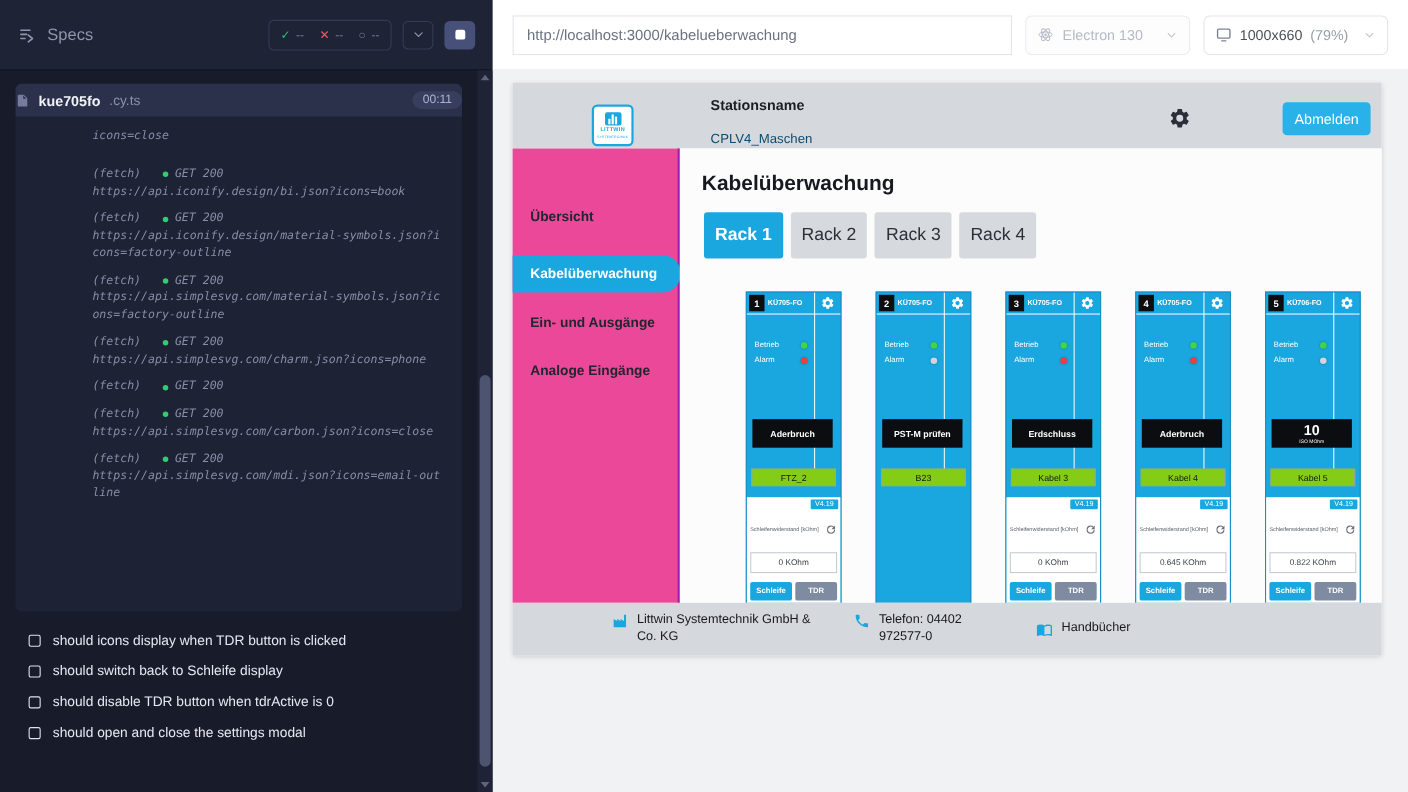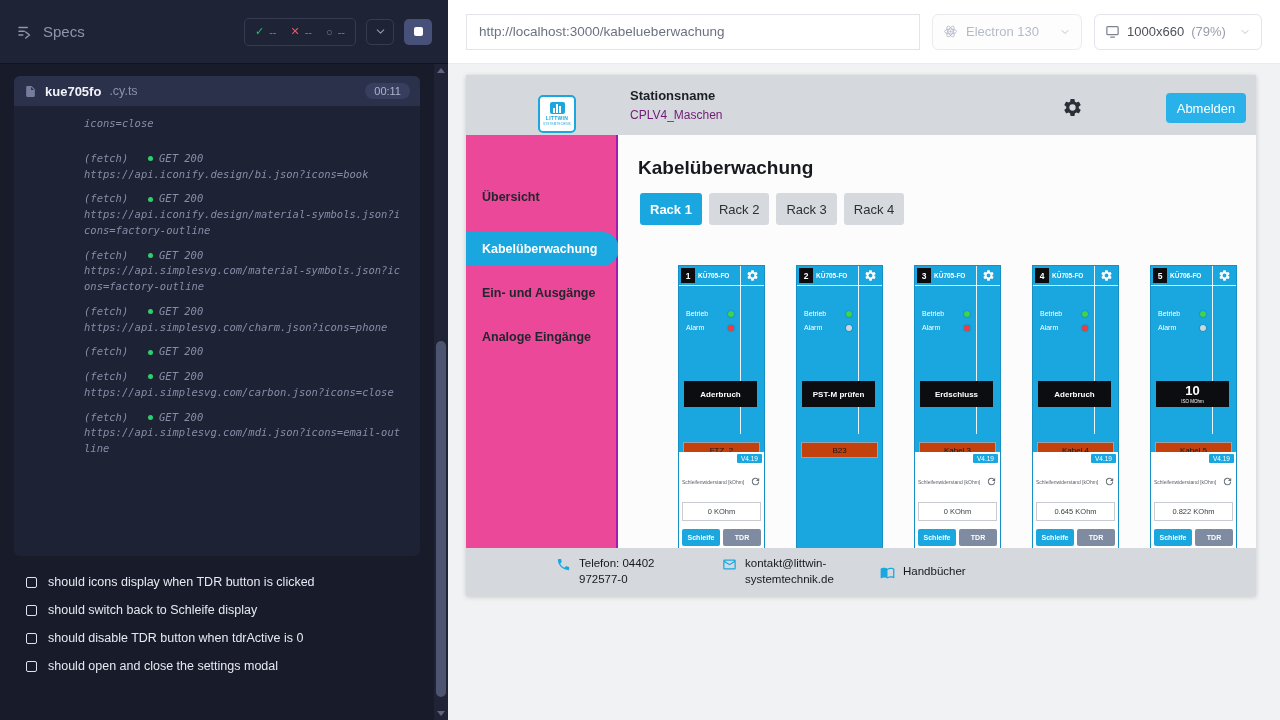--- a/index.html
+++ b/index.html
@@ -15,21 +15,21 @@
 .cy-controls{display:flex;align-items:center;gap:10px}
 .cy-stats{display:flex;gap:14px;align-items:center;border:1px solid #363b52;border-radius:5px;padding:5px 10px;font-size:11px;color:#787e96;height:28px}
 .stat{display:flex;gap:5px;align-items:center}
 .stat .mark{font-size:11px;font-style:normal}
 .mark.pass{color:#27c074}.mark.fail{color:#e45b67}.mark.pend{color:#787e96}
 .cy-btn{width:28px;height:26px;border:1px solid #363b52;border-radius:5px;display:flex;align-items:center;justify-content:center;background:transparent;color:#9298af;cursor:pointer}
 .cy-btn .ic{width:13px;height:13px}
 .cy-stop{background:#475078;border:none}
 .stopsq{width:9px;height:9px;background:#fff;border-radius:2px;display:block}
 .cy-panel2{position:absolute;left:14px;top:76px;width:406px;height:480px;background:#1e2235;border-radius:6px;overflow:hidden}
-.cy-spec-header{height:30px;background:#2b304b;display:flex;align-items:center;gap:8px;padding:0 10px}
+.cy-spec-header{height:30px;background:#2b304b;display:flex;align-items:center;gap:8px;padding:0 0}
 .cy-spec-header .ic{width:13px;height:13px;color:#767d9c;flex:none}
 .spec-name{color:#f2f3f8;font-size:13px;font-weight:700}
 .spec-ext{color:#8a90aa;font-size:12.5px}
 .cy-timer{margin-left:auto;background:#383e5e;color:#aeb4cc;font-size:11px;padding:2px 9px;border-radius:10px}
 .cy-log{padding:10px 16px 10px 70px;font-family:"DejaVu Sans Mono",monospace;font-style:italic;font-size:10.5px;line-height:1.5;color:#878da6}
 .log-entry{margin-bottom:9px}
 .log-line1{display:flex;gap:6px;align-items:center;white-space:nowrap}
 .log-label{width:58px}
 .gdot{width:5px;height:5px;border-radius:50%;background:#2fcf6f;display:inline-block;flex:none}
 .log-url{word-break:break-all}
@@ -56,50 +56,50 @@
 .chev{margin-left:auto;width:12px;height:12px;color:#c0c4cd;flex:none}
 
 
 .aut{position:absolute;left:18px;top:75px;width:790px;height:521px;background:#fff;box-shadow:0 1px 5px rgba(0,0,0,.18)}
 .app-header{position:absolute;left:0;top:0;right:0;height:60px;background:#d5d9dd}
 .logo{position:absolute;left:72px;top:20px;width:38px;height:38px;background:#fff;border:2px solid #1aa7e0;border-radius:5px;display:flex;flex-direction:column;align-items:center;justify-content:center;gap:1px}
 .logo-mark{width:15px;height:12px;background:#1aa7e0;border-radius:2px;display:flex;align-items:flex-end;justify-content:center;gap:1px;padding-bottom:1px}
 .logo-mark i{display:block;width:2px;background:#fff}
 .logo-text{font-size:5px;font-weight:700;color:#1aa7e0;letter-spacing:.3px}
 .logo-sub{font-size:3px;color:#1aa7e0;letter-spacing:.2px}
-.station{position:absolute;left:164px;top:13px}
+.station{position:absolute;left:180px;top:13px}
 .station-label{font-size:13px;font-weight:700;color:#1b1e24}
-.station-value{font-size:12px;color:#701a75;margin-top:5px}
+.station-value{font-size:12px;color:#0c4a6e;margin-top:16px}
 .header-gear{position:absolute;left:596px;top:22px;width:21px;height:21px;color:#2b2f38;cursor:pointer}
 .logout{position:absolute;left:700px;top:18px;width:80px;height:30px;background:#29b2ea;color:#fff;border:none;border-radius:4px;font-size:13px;cursor:pointer;font-family:"Liberation Sans",sans-serif}
 .app-sidebar{position:absolute;left:0;top:60px;width:152px;bottom:48px;background:#ec4899;border-right:2px solid #a21caf}
 .side-item{position:absolute;left:0;width:152px;height:34px;display:flex;align-items:center;padding-left:16px;font-size:12.5px;font-weight:700;color:#22262e;cursor:pointer}
 .side-item.active{background:#1aa7e0;color:#fff;border-radius:0 17px 17px 0;width:153px}
 .si1{top:45px}.si2{top:97px}.si3{top:141px}.si4{top:185px}
 .app-main{position:absolute;left:152px;top:60px;right:0;bottom:48px;background:#fcfcfd;overflow:hidden}
 .page-title{position:absolute;left:20px;top:22px;font-size:19px;font-weight:700;color:#17191e}
 .tabs{position:absolute;left:22px;top:58px;display:flex;gap:7px}
-.tab{height:32px;padding:0 10px;display:flex;align-items:center;font-size:13px;background:#d6d9de;color:#2c3037;border-radius:3px;cursor:pointer}
+.tab{height:42px;padding:0 10px;display:flex;align-items:center;font-size:16px;background:#d6d9de;color:#2c3037;border-radius:3px;cursor:pointer}
 .tab.active{background:#1aa7e0;color:#fff;font-weight:700}
 .racks{position:absolute;left:0;top:130px;right:0;height:290px}
 .rack{position:absolute;top:0;width:87px;height:288px;background:#1aa7e0;border:1px solid #168fc4}
 .r1{left:60px}.r2{left:178px}.r3{left:296px}.r4{left:414px}.r5{left:532px}
 .rack-num{position:absolute;left:2px;top:2px;width:14px;height:15px;background:#0d0d0f;color:#fff;font-size:8.5px;font-weight:700;display:flex;align-items:center;justify-content:center}
 .rack-model{position:absolute;left:19px;top:6px;font-size:6.5px;font-weight:700;color:#fff;white-space:nowrap}
 .vline{position:absolute;left:61px;top:0;width:1px;height:168px;background:rgba(255,255,255,.9)}
 .hline{position:absolute;left:0;top:19px;right:0;height:1px;background:rgba(255,255,255,.9)}
 .rack-gear{position:absolute;left:67px;top:3px;width:13px;height:13px;color:#fff;cursor:pointer}
 .led-row{position:absolute;left:7px;width:48px;display:flex;align-items:center;justify-content:space-between;color:#fff;font-size:7px}
 .lr1{top:44px}.lr2{top:58px}
 .led{width:6px;height:6px;border-radius:50%;display:block;box-shadow:0 0 2px rgba(0,0,0,.35)}
 .rack-status{position:absolute;left:5px;top:115px;width:73px;height:26px;background:#0c0d10;color:#fff;display:flex;flex-direction:column;align-items:center;justify-content:center;z-index:2}
 .st-main{font-size:8px;font-weight:700;white-space:nowrap}
 .racks .rack:nth-child(5) .st-main{font-size:13px;line-height:1.1}
 .st-sub{font-size:4.5px}
-.rack-name{position:absolute;left:4px;top:176px;width:77px;height:16px;background:#c2410c;border:1px solid #9ba1a9;color:#15171c;font-size:8px;display:flex;align-items:center;justify-content:center}
+.rack-name{position:absolute;left:4px;top:160px;width:77px;height:16px;background:#84cc16;border:1px solid #9ba1a9;color:#15171c;font-size:8px;display:flex;align-items:center;justify-content:center}
 .rack-white{position:absolute;left:0;top:186px;width:85px;height:100px;background:#fff}
 .ver{position:absolute;right:2px;top:2px;background:#1aa7e0;color:#fff;font-size:6.5px;padding:1px 4px;border-radius:1px}
 .meas-label{position:absolute;left:3px;top:24px;right:3px;display:flex;justify-content:space-between;align-items:center}
 .meas-text{font-size:5px;color:#5a5f68;white-space:nowrap}
 .refresh{width:11px;height:11px;color:#6a7078;cursor:pointer;flex:none}
 .meas-value{position:absolute;left:3px;top:50px;width:79px;height:19px;border:1px solid #c8ccd2;background:#fff;color:#3c4149;font-size:7.5px;display:flex;align-items:center;justify-content:center}
 .btns{position:absolute;left:3px;top:77px;display:flex;gap:3px}
 .btns button{width:38px;height:17px;color:#fff;font-size:7px;border:none;border-radius:2px;font-weight:700;cursor:pointer;font-family:"Liberation Sans",sans-serif}
 .btn-s{background:#1aa7e0}
 .btn-t{background:#7e8ba0}
@@ -517,36 +517,36 @@
                 <button class="btn-s">Schleife</button>
                 <button class="btn-t">TDR</button>
               </div>
             </div>
           </div>
 
         </div>
       </section>
 
       <footer class="app-footer">
+        <div class="f-item fw1">
+          <span class="f-icon" data-icon="factory">
+              <svg viewBox="0 0 24 24" fill="currentColor">
+                <path d="M3 21V9l5 3.2V9l5 3.2V9l5 3.2V3h3v18H3z"></path>
+              </svg>
+            </span>
+          <span>Littwin Systemtechnik GmbH &amp; Co. KG</span>
+        </div>
         <div class="f-item fw2">
           <span class="f-icon" data-icon="phone">
               <svg viewBox="0 0 24 24" fill="currentColor">
                 <path d="M6.62 10.79a15.05 15.05 0 0 0 6.59 6.59l2.2-2.2a1 1 0 0 1 1.01-.25 11.4 11.4 0 0 0 3.58.57 1 1 0 0 1 1 1V20a1 1 0 0 1-1 1A17 17 0 0 1 3 4a1 1 0 0 1 1-1h3.5a1 1 0 0 1 1 1 11.4 11.4 0 0 0 .57 3.58 1 1 0 0 1-.25 1.01l-2.2 2.2z"></path>
               </svg>
             </span>
           <span>Telefon: 04402 972577-0</span>
         </div>
-        <div class="f-item fw3 f3">
-          <span class="f-icon" data-icon="email">
-              <svg viewBox="0 0 24 24" fill="currentColor">
-                <path d="M20 4H4a2 2 0 0 0-2 2v12a2 2 0 0 0 2 2h16a2 2 0 0 0 2-2V6a2 2 0 0 0-2-2zm0 2v.01L12 11 4 6.01V6h16zM4 18V8.24l8 5 8-5V18H4z"></path>
-              </svg>
-            </span>
-          <span>kontakt@littwin-systemtechnik.de</span>
-        </div>
         <div class="f-item">
           <span class="f-icon" data-icon="book">
               <svg viewBox="0 0 24 24" fill="currentColor">
                 <path d="M21 5c-1.11-.35-2.33-.5-3.5-.5-1.95 0-4.05.4-5.5 1.5-1.45-1.1-3.55-1.5-5.5-1.5S2.45 4.9 1 6v14.65c0 .25.25.5.5.5.1 0 .15-.05.25-.05C3.1 20.45 5.05 20 6.5 20c1.95 0 4.05.4 5.5 1.5 1.35-.85 3.8-1.5 5.5-1.5 1.65 0 3.35.3 4.75 1.05.1.05.15.05.25.05.25 0 .5-.25.5-.5V6c-.6-.45-1.25-.75-2-1zm0 13.5c-1.1-.35-2.3-.5-3.5-.5-1.7 0-4.15.65-5.5 1.5V8c1.35-.85 3.8-1.5 5.5-1.5 1.2 0 2.4.15 3.5.5v11.5z"></path>
               </svg>
             </span>
           <span>Handbücher</span>
         </div>
       </footer>
     </div>

